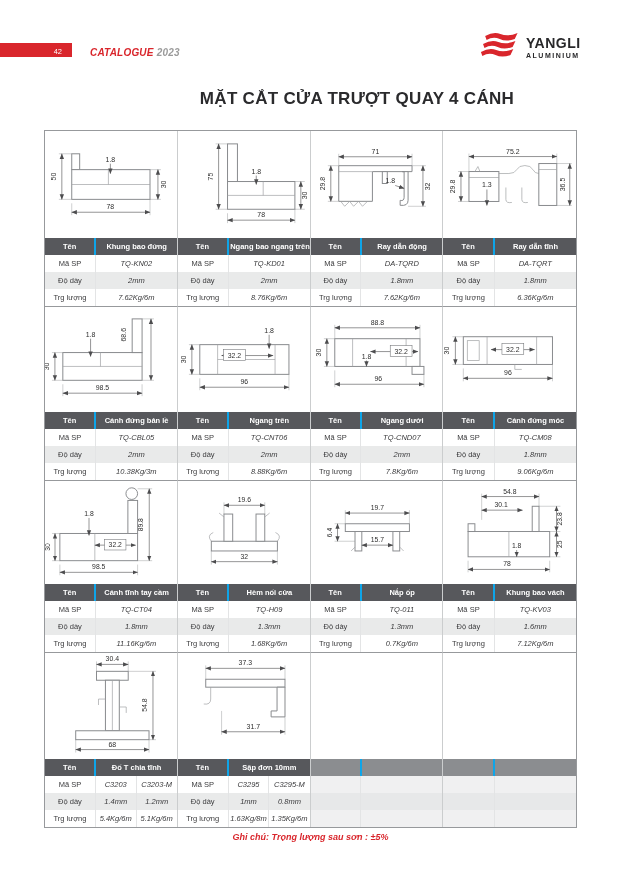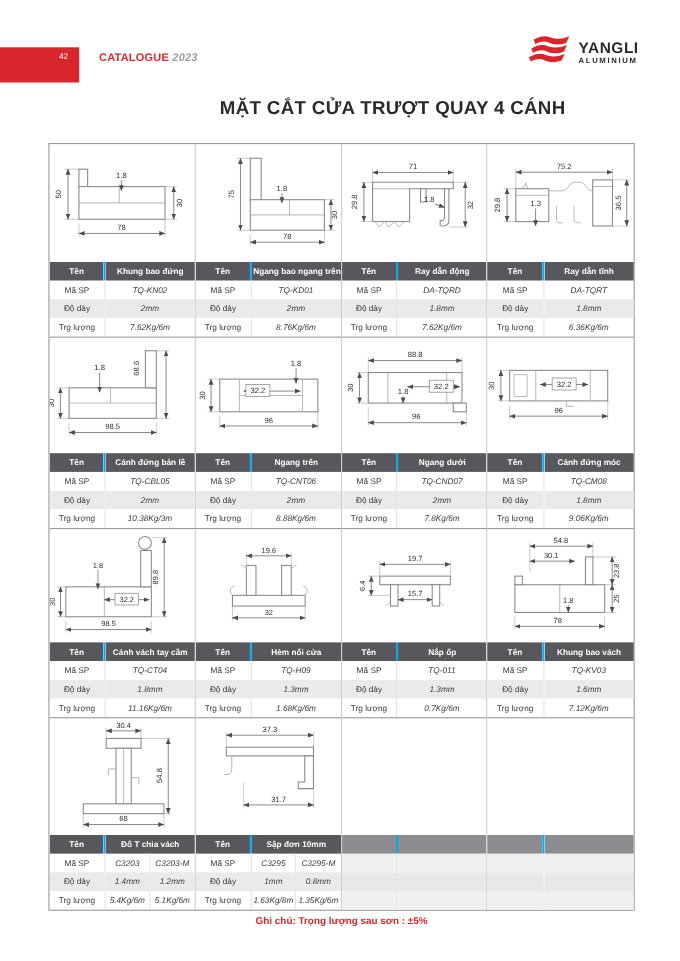--- a/index.html
+++ b/index.html
@@ -1,24 +1,24 @@
 <!DOCTYPE html>
 <html><head>
 <meta charset="utf-8">
 <style>
   html,body{margin:0;padding:0;}
   body{
     width:618px;height:874px;position:relative;background:#ffffff;
     font-family:"Liberation Sans", sans-serif;overflow:hidden;color:#333;
   }
   
-  .tab{position:absolute;left:0;top:43px;width:72px;height:32px;background:#d9262c;
+  .tab{position:absolute;left:0;top:43px;width:72px;height:14px;background:#d9262c;
        color:#fff;font-size:7.5px;line-height:18px;text-align:right;padding-right:10px;box-sizing:border-box;}
   .cat{position:absolute;left:90px;top:47px;font-size:10px;font-weight:bold;letter-spacing:.2px;}
-  .cat .c1{color:#d9262c;}
+  .cat .c1{color:#d9262c;font-style:italic;}
   .cat .c2{color:#9b9b9b;margin-left:3px;font-style:italic;}
   .logo{position:absolute;top:30px;left:474px;display:flex;align-items:center;gap:6px;}
   .logo svg{display:block;}
   .lt1{font-size:14px;font-weight:bold;color:#28282a;letter-spacing:.5px;line-height:15px;}
   .lt2{font-size:7px;font-weight:bold;color:#28282a;letter-spacing:1.5px;line-height:9px;}
   .title{position:absolute;top:89px;left:0;width:618px;text-align:center;
          font-size:17px;font-weight:bold;color:#2a2a2c;letter-spacing:.3px;padding-left:48px;}
   
   .grid{position:absolute;left:44px;top:130px;width:533px;box-sizing:border-box;
         border:1px solid #97999c;display:grid;grid-template-columns:repeat(4,1fr);
@@ -43,21 +43,21 @@
   .pt.empty tr.a td{background:#e7e8e9;}
   
   .p{fill:#fff;stroke:#888a8d;stroke-width:1;}
   .pi{fill:none;stroke:#9fa1a3;stroke-width:.7;}
   .d{stroke:#4c4c4e;stroke-width:.6;fill:none;}
   .e{stroke:#939597;stroke-width:.45;}
   .bx{fill:#fff;stroke:#77797c;stroke-width:.6;}
   svg text{font-size:7px;fill:#2e2e2e;font-family:"Liberation Sans",sans-serif;}
   .c{text-anchor:middle;}
   .note{position:absolute;left:44px;top:832px;width:533px;text-align:center;
-        color:#d9262c;font-size:9px;font-weight:bold;}
+        color:#d9262c;font-size:9px;font-style:italic;font-weight:bold;}
 </style>
 </head>
 <body>
 
 <svg width="0" height="0" style="position:absolute">
   <defs>
     <marker id="ar" viewBox="0 0 6 6" refX="5.2" refY="3" markerWidth="6" markerHeight="6" orient="auto-start-reverse" markerUnits="userSpaceOnUse">
       <path d="M0,0.8 L5.5,3 L0,5.2 Z" fill="#4c4c4e"></path>
     </marker>
   </defs>
@@ -476,21 +476,21 @@
         <line class="e" x1="14" y1="86" x2="14" y2="97"></line>
           <line class="e" x1="94" y1="86" x2="94" y2="97"></line>
         <line class="d" x1="14" y1="94" x2="94" y2="94" marker-start="url(#ar)" marker-end="url(#ar)"></line>
         <text class="c" x="54" y="91">98.5</text>
       </svg>
     </div>
     <table class="pt">
         <tbody>
       <tr class="h">
             <td class="l">Tên</td>
-            <td>Cánh vách tay cầm</td>
+            <td>Cánh tĩnh tay cầm</td>
           </tr>
       <tr class="b">
             <td class="l">Mã SP</td>
             <td>TQ-CT04</td>
           </tr>
       <tr class="b a">
             <td class="l">Độ dày</td>
             <td>1.8mm</td>
           </tr>
       <tr class="b">
@@ -655,21 +655,21 @@
         <line class="e" x1="31" y1="87" x2="31" y2="100"></line>
           <line class="e" x1="105" y1="87" x2="105" y2="100"></line>
         <line class="d" x1="31" y1="97" x2="105" y2="97" marker-start="url(#ar)" marker-end="url(#ar)"></line>
         <text class="c" x="68" y="94">68</text>
       </svg>
     </div>
     <table class="pt">
         <tbody>
       <tr class="h">
             <td class="l">Tên</td>
-            <td colspan="2">Đố T chia vách</td>
+            <td colspan="2">Đố T chia tĩnh</td>
           </tr>
       <tr class="b">
             <td class="l">Mã SP</td>
             <td>C3203</td>
             <td>C3203-M</td>
           </tr>
       <tr class="b a">
             <td class="l">Độ dày</td>
             <td>1.4mm</td>
             <td>1.2mm</td>

